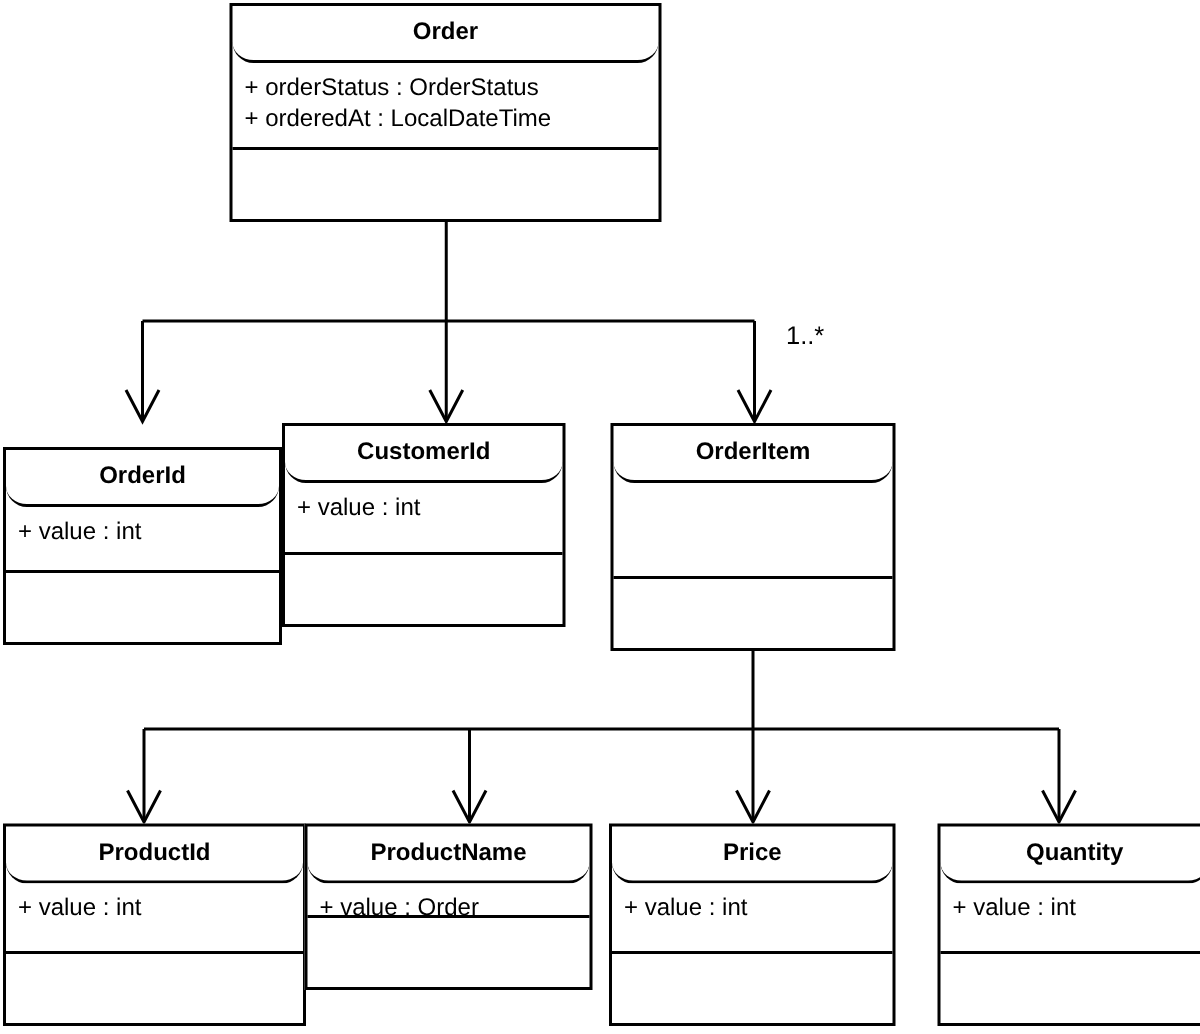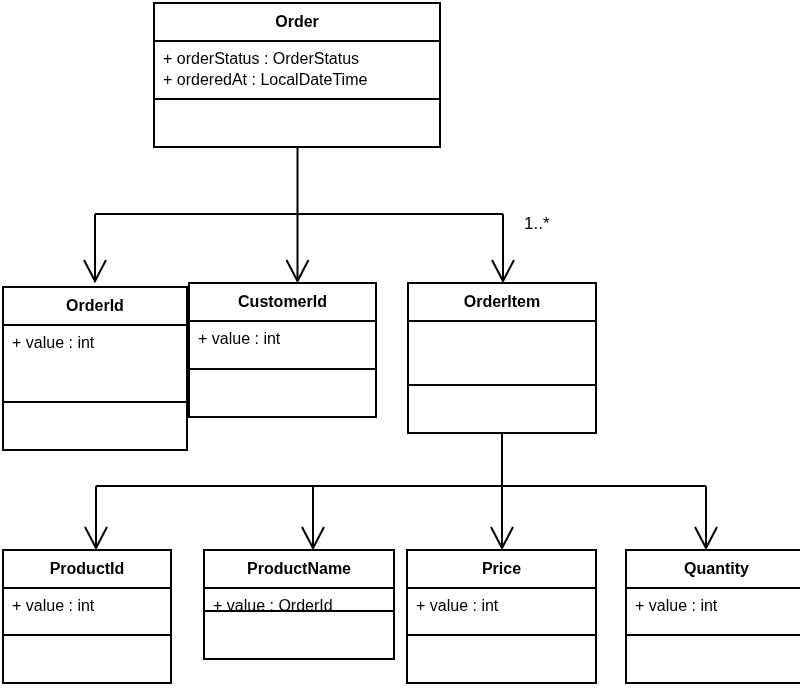--- a/index.html
+++ b/index.html
@@ -36,20 +36,21 @@
   }
   .uml-title {
     flex: 0 0 36px;
     border-bottom: 2px solid #000000;
     font-weight: 700;
     font-size: 16px;
     display: flex;
     align-items: center;
     justify-content: center;
     white-space: nowrap;
+    border-radius: 14px;
   }
   .uml-attrs {
     flex: 1 1 auto;
     border-bottom: 2px solid #000000;
     padding: 6px 8px 0 8px;
     font-size: 16px;
     line-height: 21px;
     white-space: nowrap;
     overflow: hidden;
   }
@@ -97,21 +98,21 @@
 
   <div class="uml-class" style="left:153px; top:2px; width:288px; height:146px;">
     <div class="uml-title">Order</div>
     <div class="uml-attrs">
       <div>+ orderStatus : OrderStatus</div>
       <div>+ orderedAt : LocalDateTime</div>
     </div>
     <div class="uml-methods"></div>
   </div>
 
-  <div class="uml-class" style="left:2px; top:286px; width:186px; height:165px;justify-content:center;">
+  <div class="uml-class" style="left:2px; top:298px; width:186px; height:132px;justify-content:center;">
     <div class="uml-title">OrderId</div>
     <div class="uml-attrs">
       <div>+ value : int</div>
     </div>
     <div class="uml-methods"></div>
   </div>
 
   <div class="uml-class" style="left:188px; top:282px; width:189px; height:136px;">
     <div class="uml-title">CustomerId</div>
     <div class="uml-attrs">
@@ -119,32 +120,32 @@
     </div>
     <div class="uml-methods"></div>
   </div>
 
   <div class="uml-class" style="left:407px; top:282px; width:190px; height:152px;">
     <div class="uml-title">OrderItem</div>
     <div class="uml-attrs"></div>
     <div class="uml-methods"></div>
   </div>
 
-  <div class="uml-class" style="left:2px; top:549px; width:170px; height:135px;">
+  <div class="uml-class" style="left:2px; top:549px; width:202px; height:135px;">
     <div class="uml-title">ProductId</div>
     <div class="uml-attrs">
       <div>+ value : int</div>
     </div>
     <div class="uml-methods"></div>
   </div>
 
   <div class="uml-class" style="left:203px; top:549px; width:192px; height:111px;">
     <div class="uml-title">ProductName</div>
     <div class="uml-attrs">
-      <div>+ value : OrderId</div>
+      <div>+ value : Order</div>
     </div>
     <div class="uml-methods"></div>
   </div>
 
   <div class="uml-class" style="left:406px; top:549px; width:191px; height:135px;justify-content:center;">
     <div class="uml-title">Price</div>
     <div class="uml-attrs">
       <div>+ value : int</div>
     </div>
     <div class="uml-methods"></div>

